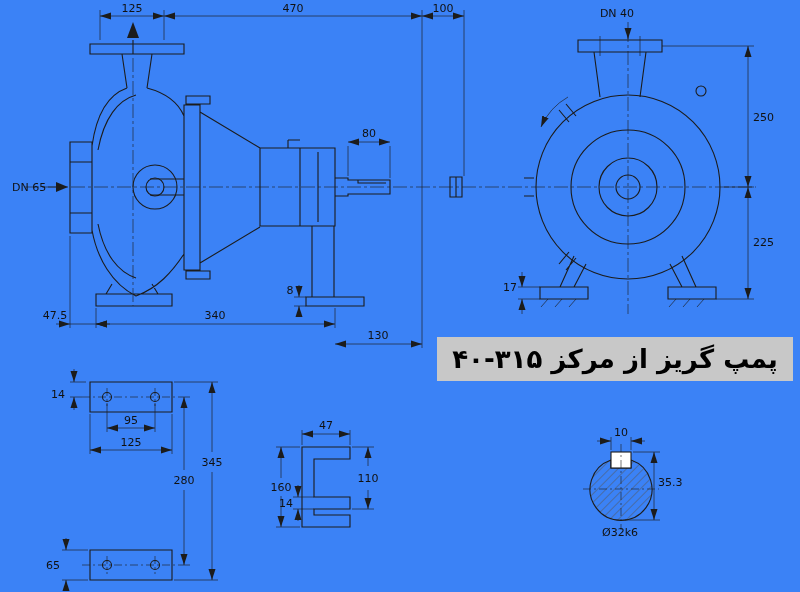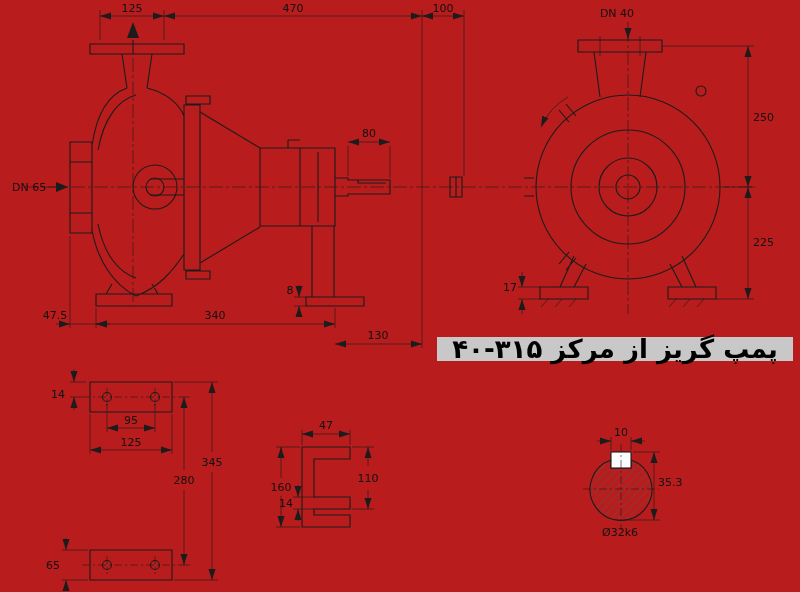--- a/index.html
+++ b/index.html
@@ -1,26 +1,26 @@
 <!DOCTYPE html>
 <html><head>
 <meta charset="utf-8">
 <style>
   html,body{margin:0;padding:0;background:#fff;}
-  .stage{position:relative;width:800px;height:592px;background:#b91c1c;overflow:hidden;
+  .stage{position:relative;width:800px;height:592px;background:#3b82f6;overflow:hidden;
          font-family:"DejaVu Sans", sans-serif;}
   .stage svg{position:absolute;left:0;top:0;}
   .o{fill:none;stroke:#1c1c1c;stroke-width:1.1;}
   .t{fill:none;stroke:#1c1c1c;stroke-width:0.65;}
   .cl{fill:none;stroke:#1c1c1c;stroke-width:0.6;stroke-dasharray:14 3 3 3;}
   .hd{fill:none;stroke:#1c1c1c;stroke-width:0.6;stroke-dasharray:8 3 2 3;}
   .dim{font-size:11px;fill:#111;text-anchor:middle;font-family:"DejaVu Sans",sans-serif;}
   .dimL{text-anchor:start;}
   .fillb{fill:#1c1c1c;stroke:none;}
-  .title-bar{position:absolute;left:437px;top:337px;width:356px;height:24px;
+  .title-bar{position:absolute;left:437px;top:337px;width:356px;height:44px;
              background:#c8c8c8;display:flex;align-items:center;justify-content:center;
              direction:rtl;font-weight:bold;font-size:26px;color:#000;
              font-family:"DejaVu Sans", sans-serif;}
 </style>
 </head>
 <body>
 
 <div class="stage">
 
 <svg width="800" height="592" viewBox="0 0 800 592">

